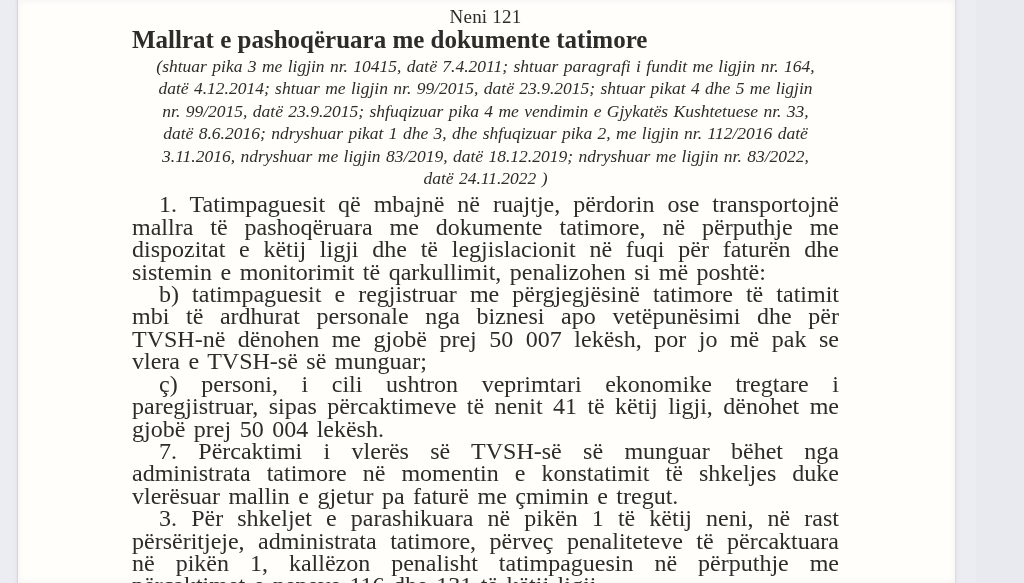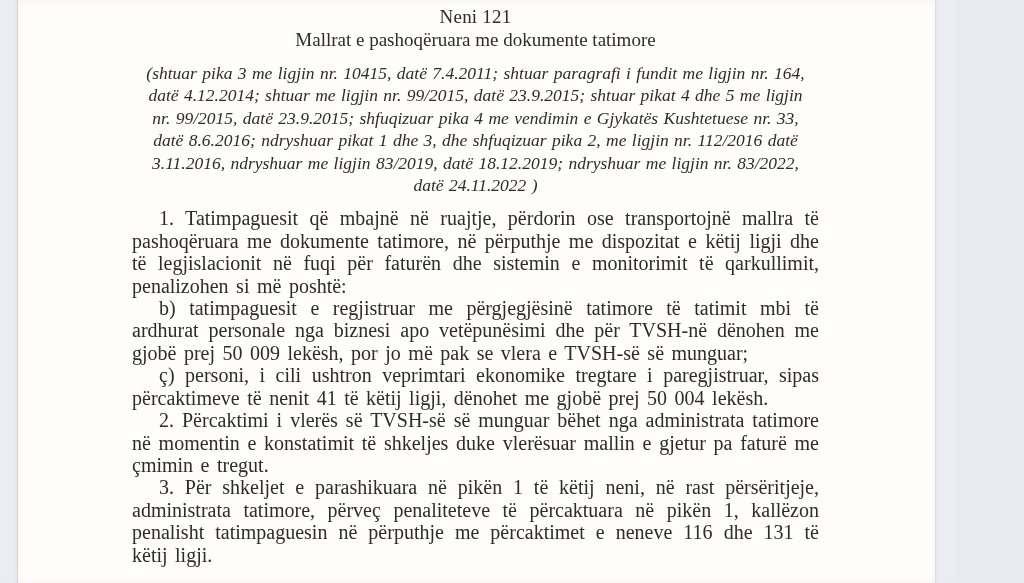--- a/index.html
+++ b/index.html
@@ -8,20 +8,21 @@
     background: #e9eaef;
   }
   .viewport {
     position: relative;
     width: 956px;
     height: 583px;
     overflow: hidden;
     background: #fffefb;
     font-family: "Liberation Serif", serif;
     color: #2e2c29;
+    padding-left: 20px;
   }
   .gutter {
     position: absolute;
     top: 0;
     bottom: 0;
     background: #ecedf2;
     z-index: 2;
   }
   .gutter-left {
     left: 0;
@@ -50,40 +51,40 @@
   .article-number {
     margin: 0;
     text-align: center;
     font-size: 19px;
     line-height: 23px;
     font-weight: normal;
     letter-spacing: 0.2px;
   }
   .article-title {
     margin: 0;
-    text-align: center;
-    font-size: 19px;
+    text-align: left;
+    font-size: 25px;
     line-height: 23px;
-    font-weight: normal;
+    font-weight: bold;
   }
   .amendments {
-    margin: 11px auto;
+    margin: 4px auto;
     width: 672px;
     text-align: center;
     font-style: italic;
     font-size: 17.5px;
     line-height: 22.4px;
     font-weight: 500;
     word-spacing: 1px;
   }
   .body-text p {
     margin: 0;
     text-align: justify;
     text-indent: 27px;
-    font-size: 20px;
+    font-size: 24px;
     line-height: 22.4px;
     word-spacing: 2.5px;
   }
 </style>
 </head>
 <body>
 
 <div class="viewport">
   <div class="gutter gutter-left"></div>
   <div class="gutter gutter-right"></div>
@@ -92,21 +93,21 @@
     <div class="content">
 
       <h1 class="article-number">Neni 121</h1>
 
       <h2 class="article-title">Mallrat e pashoqëruara me dokumente tatimore</h2>
 
       <div class="amendments">(shtuar pika 3 me ligjin nr. 10415, datë 7.4.2011; shtuar paragrafi i fundit me ligjin nr. 164, datë 4.12.2014; shtuar me ligjin nr. 99/2015, datë 23.9.2015; shtuar pikat 4 dhe 5 me ligjin nr. 99/2015, datë 23.9.2015; shfuqizuar pika 4 me vendimin e Gjykatës Kushtetuese nr. 33, datë 8.6.2016; ndryshuar pikat 1 dhe 3, dhe shfuqizuar pika 2, me ligjin nr. 112/2016 datë 3.11.2016, ndryshuar me ligjin 83/2019, datë 18.12.2019; ndryshuar me ligjin nr. 83/2022, datë 24.11.2022 )</div>
 
       <div class="body-text">
         <p>1. Tatimpaguesit që mbajnë në ruajtje, përdorin ose transportojnë mallra të pashoqëruara me dokumente tatimore, në përputhje me dispozitat e këtij ligji dhe të legjislacionit në fuqi për faturën dhe sistemin e monitorimit të qarkullimit, penalizohen si më poshtë:</p>
-        <p>b) tatimpaguesit e regjistruar me përgjegjësinë tatimore të tatimit mbi të ardhurat personale nga biznesi apo vetëpunësimi dhe për TVSH-në dënohen me gjobë prej 50 009 lekësh, por jo më pak se vlera e TVSH-së së munguar;</p>
+        <p>b) tatimpaguesit e regjistruar me përgjegjësinë tatimore të tatimit mbi të ardhurat personale nga biznesi apo vetëpunësimi dhe për TVSH-në dënohen me gjobë prej 50 007 lekësh, por jo më pak se vlera e TVSH-së së munguar;</p>
         <p>ç) personi, i cili ushtron veprimtari ekonomike tregtare i paregjistruar, sipas përcaktimeve të nenit 41 të këtij ligji, dënohet me gjobë prej 50 004 lekësh.</p>
-        <p>2. Përcaktimi i vlerës së TVSH-së së munguar bëhet nga administrata tatimore në momentin e konstatimit të shkeljes duke vlerësuar mallin e gjetur pa faturë me çmimin e tregut.</p>
+        <p>7. Përcaktimi i vlerës së TVSH-së së munguar bëhet nga administrata tatimore në momentin e konstatimit të shkeljes duke vlerësuar mallin e gjetur pa faturë me çmimin e tregut.</p>
         <p>3. Për shkeljet e parashikuara në pikën 1 të këtij neni, në rast përsëritjeje, administrata tatimore, përveç penaliteteve të përcaktuara në pikën 1, kallëzon penalisht tatimpaguesin në përputhje me përcaktimet e neneve 116 dhe 131 të këtij ligji.</p>
       </div>
 
     </div>
   </div>
 </div>
 
 </body></html>

